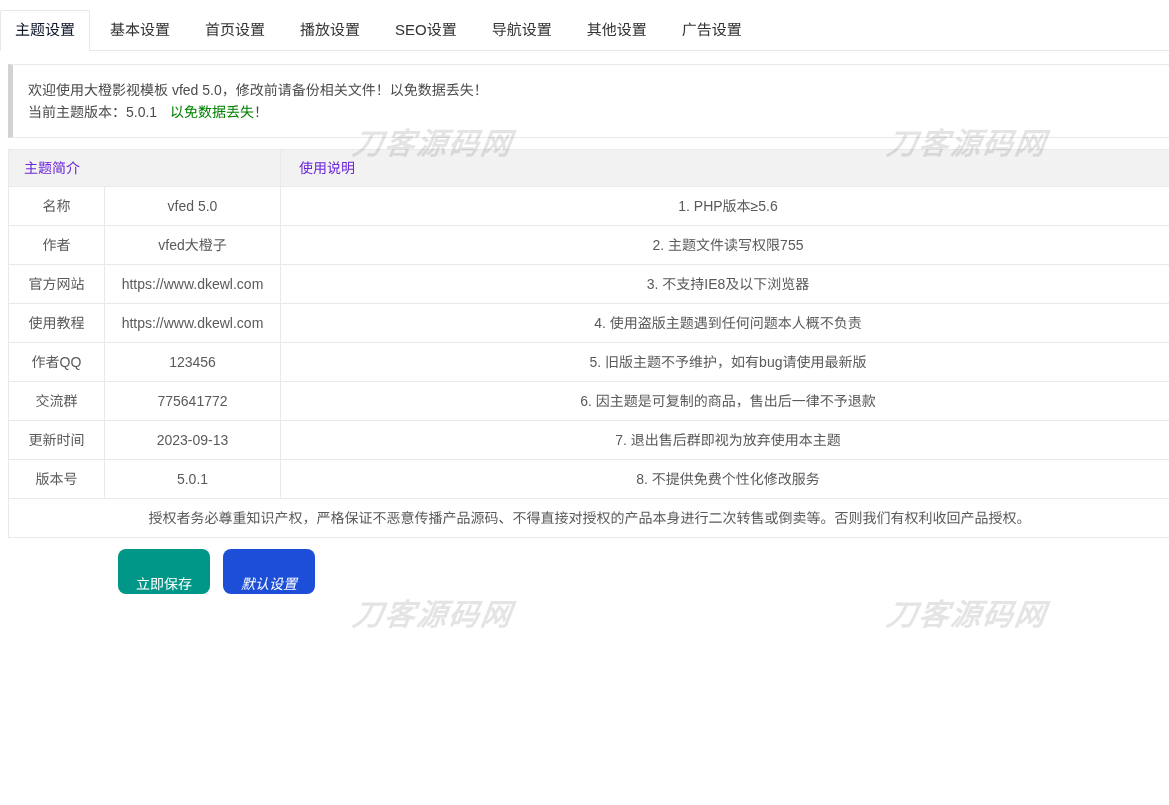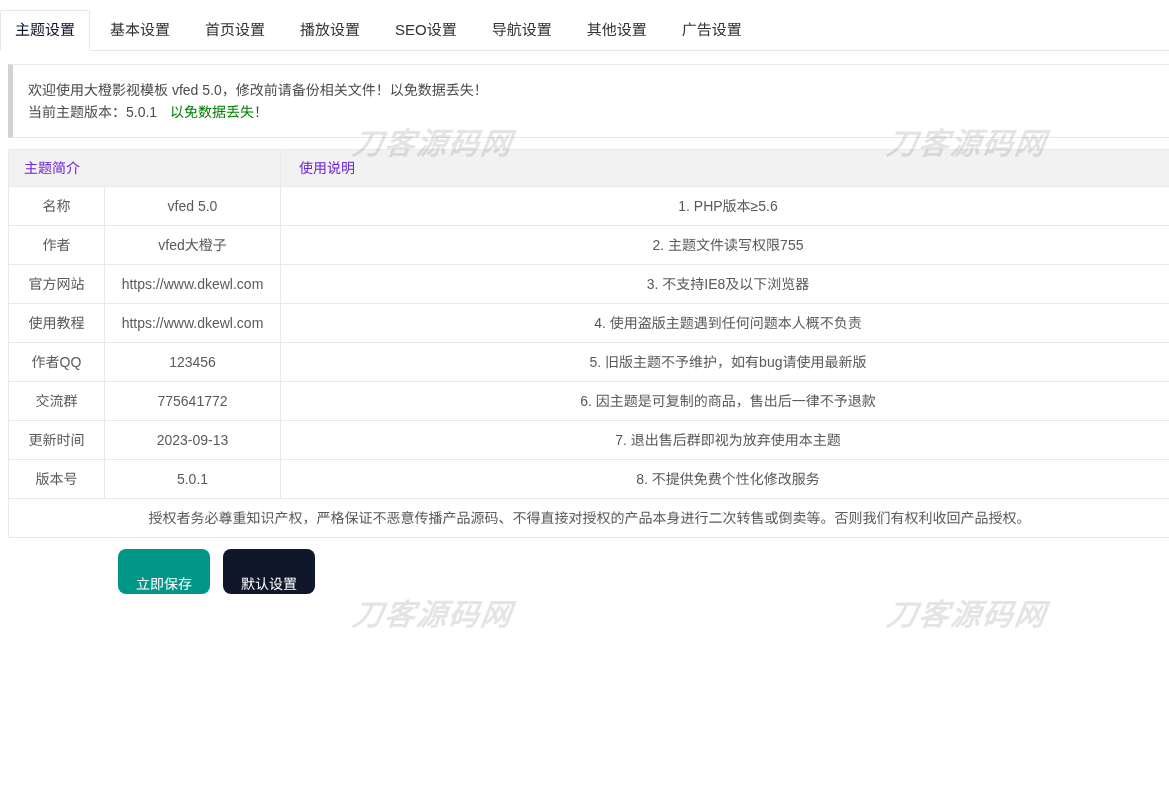--- a/index.html
+++ b/index.html
@@ -105,21 +105,21 @@
     line-height: 38px;
     padding: 16px 18px;
     border: none;
     border-radius: 8px;
     font-size: 14px;
     color: #fff;
     cursor: pointer;
     font-family: inherit;
   }
   .btn-save { background-color: #009688; }
-  .btn-default { background-color: #0f172a; margin-left: 13px; }
+  .btn-default { background-color: #1d4ed8; margin-left: 13px; font-style: italic; }
 
   
   .wm {
     position: absolute;
     z-index: 9;
     font-size: 30px;
     line-height: 30px;
     font-weight: 900;
     font-style: italic;
     letter-spacing: 2px;

